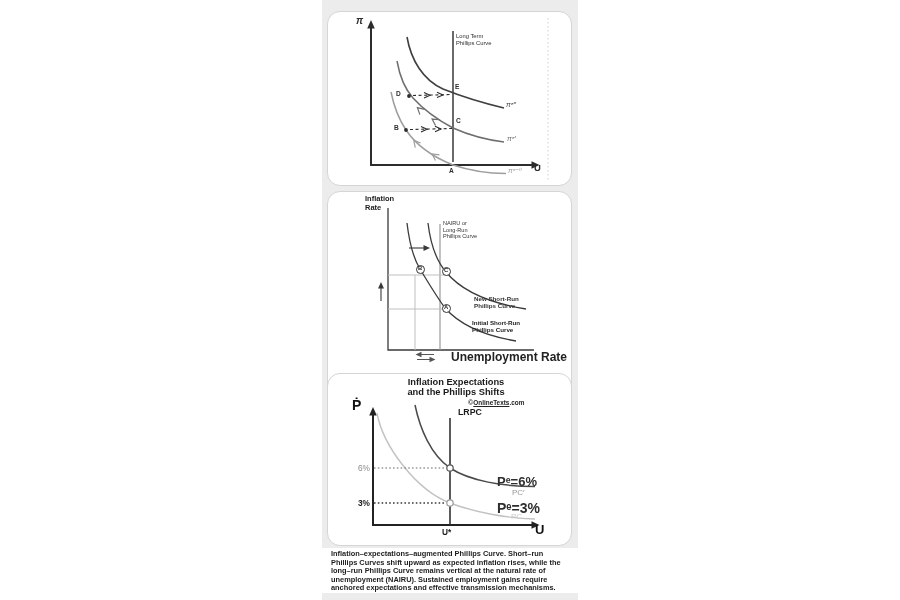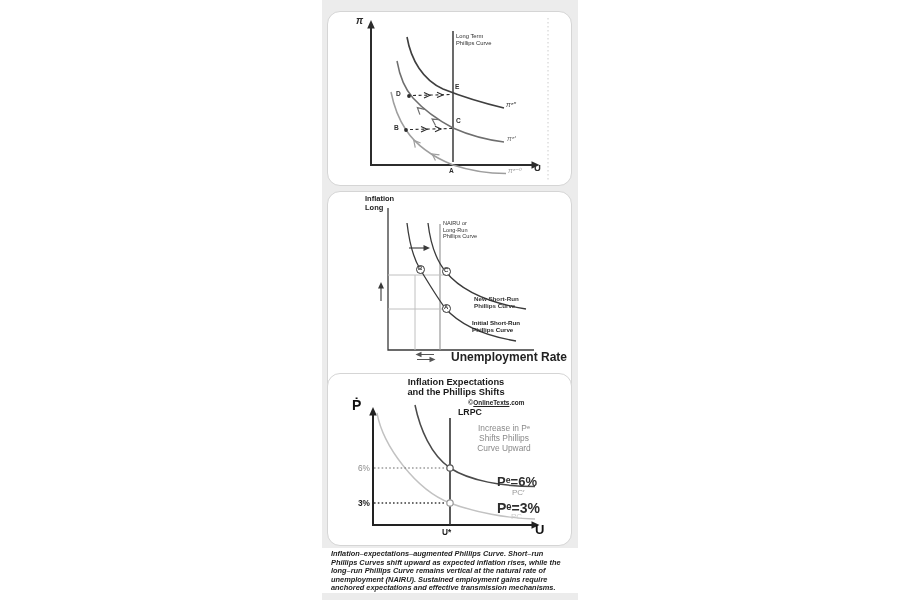--- a/index.html
+++ b/index.html
@@ -10,21 +10,21 @@
   .card { position:absolute; left:327px; width:245px; background:#ffffff;
           border:1px solid #d5d5d5; border-radius:13px; }
   .card svg { position:absolute; left:0; top:0; }
   .lbl { position:absolute; white-space:nowrap; color:#2e2e2e; }
   .ital { font-style:italic; }
   .pt { position:absolute; width:9px; height:9px; border:1px solid #333; border-radius:50%;
         background:#fff; font-size:5.8px; font-weight:bold; color:#222;
         display:flex; align-items:center; justify-content:center; line-height:1; }
   .caption-strip { position:absolute; left:322px; top:548px; width:256px; height:45px; background:#ffffff; }
   .caption-strip p { padding:2px 8px 0 9px; font-size:7.4px; line-height:8.6px;
-                    font-weight:bold; color:#1d1d1d;font-style:italic; }
+                    font-weight:bold; color:#1d1d1d; }
   .cc-name { text-decoration:underline; }
 </style>
 </head>
 <body>
 
 <div class="stage">
   <div class="column"></div>
 
   <div class="card" style="top:11px; height:175px;">
     <svg width="245" height="175" viewBox="0 0 245 175">
@@ -94,21 +94,21 @@
       </g>
       <g>
         <line x1="106" y1="162.5" x2="91" y2="162.5" stroke="#555" stroke-width="1"></line>
         <polygon points="87.5,162.5 93.5,159.8 93.5,165.2" fill="#555"></polygon>
         <line x1="89" y1="167.5" x2="104" y2="167.5" stroke="#555" stroke-width="1"></line>
         <polygon points="107.5,167.5 101.5,164.8 101.5,170.2" fill="#555"></polygon>
       </g>
     </svg>
     <div class="lbl" style="left:37px; top:2px; font-size:7.5px; line-height:9px; font-weight:600; color:#222;">
       <span style="display:block;">Inflation</span>
-      <span style="display:block;">Long</span>
+      <span style="display:block;">Rate</span>
     </div>
     <div class="lbl" style="left:115px; top:28px; font-size:5.6px; line-height:6.6px; color:#333;">
       <span style="display:block;">NAIRU or</span>
       <span style="display:block;">Long-Run</span>
       <span style="display:block;">Phillips Curve</span>
     </div>
     <div class="lbl" style="left:146px; top:103px; font-size:6.2px; line-height:7.2px; font-weight:600; color:#333;">
       <span style="display:block;">New Short-Run</span>
       <span style="display:block;">Phillips Curve</span>
     </div>
@@ -139,25 +139,20 @@
     </svg>
     <div class="lbl" style="left:40px; top:3px; width:176px; text-align:center; font-size:9.3px; line-height:10px; font-weight:bold; color:#1a1a1a; white-space:normal;">
       <span style="display:block;">Inflation Expectations</span>
       <span style="display:block;">and the Phillips Shifts</span>
     </div>
     <div class="lbl" style="left:140px; top:24px; font-size:6.4px; font-weight:bold; color:#222;">
       <span style="font-size:7.2px;">©</span><span class="cc-name">OnlineTexts</span><span>.com</span>
     </div>
     <span class="lbl" style="left:24px; top:23px; font-size:14px; font-weight:bold; color:#111;">Ṗ</span>
     <span class="lbl" style="left:110px; top:33px; font-size:8.8px; font-weight:bold; color:#1a1a1a;margin-left:20px;">LRPC</span>
-    <div class="lbl" style="left:130px; top:49px; width:92px; text-align:center; font-size:8.4px; line-height:10px; color:#8a8a8a; white-space:normal;">
-      <span style="display:block;">Increase in Pᵉ</span>
-      <span style="display:block;">Shifts Phillips</span>
-      <span style="display:block;">Curve Upward</span>
-    </div>
     <span class="lbl" style="left:18px; top:89px; width:24px; text-align:right; font-size:8.3px; color:#8a8a8a;">6%</span>
     <span class="lbl" style="left:18px; top:124px; width:24px; text-align:right; font-size:8.3px; font-weight:bold; color:#1a1a1a;">3%</span>
     <span class="lbl" style="left:114px; top:153px; font-size:8.3px; font-weight:bold; color:#1a1a1a;">U*</span>
     <span class="lbl" style="left:207px; top:148px; font-size:13px; font-weight:bold; color:#111;">U</span>
     <span class="lbl" style="left:169px; top:100px; font-size:13px; font-weight:bold; color:#2e2e2e;">Pᵉ=6%</span>
     <span class="lbl" style="left:184px; top:114px; font-size:8px; color:#9a9a9a;">PC′</span>
     <span class="lbl" style="left:169px; top:126px; font-size:14px; font-weight:bold; color:#2e2e2e;">Pᵉ=3%</span>
     <span class="lbl" style="left:183px; top:138px; font-size:8px; color:#cccccc;">PC</span>
   </div>
 

